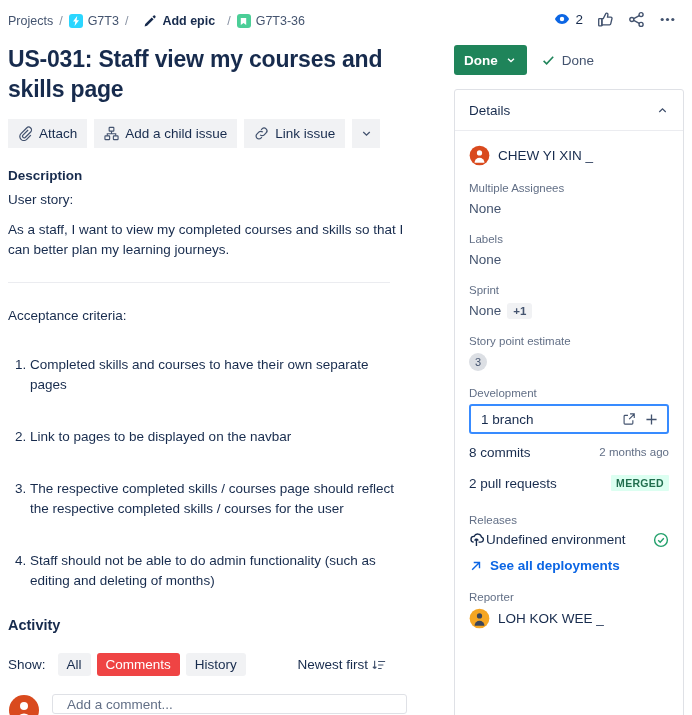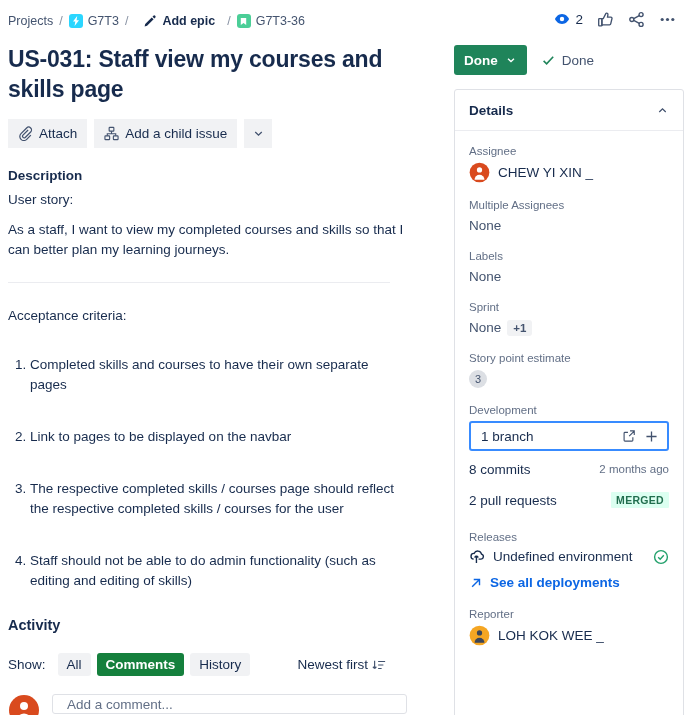--- a/index.html
+++ b/index.html
@@ -56,21 +56,21 @@
   ol.ac li { font-size: 13.5px; line-height: 20px; color: #172B4D; margin-bottom: 9px; max-width: 375px; margin-top: 32px; }
 
   .activity-head { margin-top: 26px; font-size: 14.5px; font-weight: 600; }
   .show-row { display: flex; align-items: center; margin-top: 20px; position: relative; }
   .show-lbl { font-size: 13.5px; color: #172B4D; margin-right: 12px; }
   .chip {
     font-size: 13.5px; border-radius: 3px; padding: 4px 9px; cursor: pointer;
     background: #F1F2F4; color: #172B4D; border: none; margin-right: 6px;
     font-family: "Liberation Sans", sans-serif;
   }
-  .chip.active { background: #15803d; color: #ffffff; font-weight: 700; }
+  .chip.active { background: #ef4444; color: #ffffff; font-weight: 400; }
   .sortbtn {
     position: absolute; right: 42px; font-size: 13.5px; color: #172B4D;
     background: transparent; border: none; cursor: pointer; display: flex;
     align-items: center; gap: 4px; font-family: "Liberation Sans", sans-serif;
   }
 
   .comment-row { display: flex; align-items: flex-start; gap: 12px; margin-top: 18px; }
   .avatar { width: 32px; height: 32px; border-radius: 50%; flex: none;
             display: flex; align-items: center; justify-content: center; }
   .avatar svg { width: 32px; height: 32px; }
@@ -103,21 +103,21 @@
   .done-text { font-size: 13.5px; color: #44546F; display: inline-flex; align-items: center; gap: 6px; }
 
   .details-card {
     margin-top: 14px; margin-left: 14px; width: 230px;
     border: 1px solid #DFE1E6; border-radius: 3px; background: #fff;
     height: 646px; overflow: hidden;
   }
   .details-header {
     height: 41px; display: flex; align-items: center; justify-content: space-between;
     padding: 0 14px; border-bottom: 1px solid #EBECF0;
-    font-size: 13.5px; font-weight: 700; color: #172B4D; cursor: pointer;
+    font-size: 13.5px; font-weight: 400; color: #172B4D; cursor: pointer;
   }
   .details-body { padding: 14px 14px 0 14px; }
 
   .fld-label { font-size: 11.5px; color: #626F86; margin-bottom: 5px; }
   .fld { margin-bottom: 16px; }
   .fld-person { display: flex; align-items: center; gap: 8px; font-size: 13.5px; color: #172B4D; }
   .pill {
     display: inline-flex; align-items: center; justify-content: center;
     background: #F1F2F4; color: #44546F; border-radius: 3px;
     font-size: 11.5px; font-weight: 700; padding: 2px 6px; margin-left: 6px;
@@ -137,21 +137,21 @@
   .dev-box .grow { flex: 1; }
   .dev-row {
     display: flex; align-items: center; justify-content: space-between;
     height: 26px; font-size: 13.5px; color: #172B4D; margin-top: 5px; cursor: pointer;
   }
   .dev-meta { font-size: 11.5px; color: #626F86; }
   .badge-merged {
     background: #DCFFF1; color: #216E4E; border-radius: 1px;
     font-size: 10.5px; font-weight: 700; padding: 2px 5px; letter-spacing: 0.3px;
   }
-  .rel-row { display: flex; align-items: center; gap: 7px; font-size: 13.5px; color: #172B4D; margin-top: 3px; }
+  .rel-row { display: flex; align-items: center; font-size: 13.5px; color: #172B4D; margin-top: 3px; }
   .rel-row .grow { flex: 1; }
   .link-row {
     display: flex; align-items: center; gap: 7px; margin-top: 10px;
     font-size: 13.5px; color: #0C66E4; font-weight: 600; cursor: pointer;
   }
   .gap-lg { height: 18px; }
 </style>
 </head>
 <body>
 
@@ -204,41 +204,50 @@
       <button class="abtn">
         <span class="abtn-icon">
           <svg viewBox="0 0 16 16" width="15" height="15" fill="none" stroke="#42526E" stroke-width="1.2">
               <rect x="5.5" y="1.5" width="5" height="4" rx="0.7"></rect>
               <rect x="1" y="10.5" width="5" height="4" rx="0.7"></rect>
               <rect x="10" y="10.5" width="5" height="4" rx="0.7"></rect>
               <path d="M8 5.5v2.8M3.5 10.5V8.3h9v2.2"></path>
             </svg>
         </span>
         <span>Add a child issue</span>
+      </button>
+      <button class="abtn">
+        <span class="abtn-icon">
+          <svg viewBox="0 0 16 16" width="15" height="15" fill="none" stroke="#42526E" stroke-width="1.3">
+              <path d="M6.6 9.4a3 3 0 0 0 4.3 0l2-2a3 3 0 0 0-4.3-4.3l-1 1"></path>
+              <path d="M9.4 6.6a3 3 0 0 0-4.3 0l-2 2a3 3 0 0 0 4.3 4.3l1-1"></path>
+            </svg>
+        </span>
+        <span>Link issue</span>
       </button>
       <button class="abtn abtn-caret">
         <svg viewBox="0 0 16 16" width="13" height="13" fill="none" stroke="#42526E" stroke-width="1.6">
             <path d="M4 6.2L8 10l4-3.8"></path>
           </svg>
       </button>
     </div>
 
     <div class="desc-wrap">
       <div class="sec-label">Description</div>
       <div class="desc-body">
         <p class="first">User story:</p>
         <p>As a staff, I want to view my completed courses and skills so that I can better plan my learning journeys.</p>
       </div>
       <hr class="hr">
       <div class="ac-head">Acceptance criteria:</div>
       <ol class="ac">
         <li>Completed skills and courses to have their own separate pages</li>
         <li>Link to pages to be displayed on the navbar</li>
         <li>The respective completed skills / courses page should reflect the respective completed skills / courses for the user</li>
-        <li>Staff should not be able to do admin functionality (such as editing and editing of skills)</li>
+        <li>Staff should not be able to do admin functionality (such as editing and deleting of months)</li>
       </ol>
     </div>
 
     <div class="activity-head">Activity</div>
 
     <div class="show-row">
       <span class="show-lbl">Show:</span>
       <button class="chip">All</button>
       <button class="chip active">Comments</button>
       <button class="chip">History</button>
@@ -320,21 +329,20 @@
     <div class="details-card">
       <div class="details-header">
         <span>Details</span>
         <svg viewBox="0 0 16 16" width="13" height="13" fill="none" stroke="#42526E" stroke-width="1.6">
             <path d="M4 9.8L8 6l4 3.8"></path>
           </svg>
       </div>
       <div class="details-body">
 
         <div class="fld">
-          <div class="fld-label">Assignee</div>
           <div class="fld-person">
             <span class="avatar-sm">
               <svg viewBox="0 0 32 32">
                   <circle cx="16" cy="16" r="15" fill="#D94A1E"></circle>
                   <circle cx="16" cy="12" r="4" fill="#fff"></circle>
                   <path d="M8.5 27a7.5 7.5 0 0 1 15 0z" fill="#fff"></path>
                 </svg>
             </span>
             <span>CHEW YI XIN _</span>
           </div>

